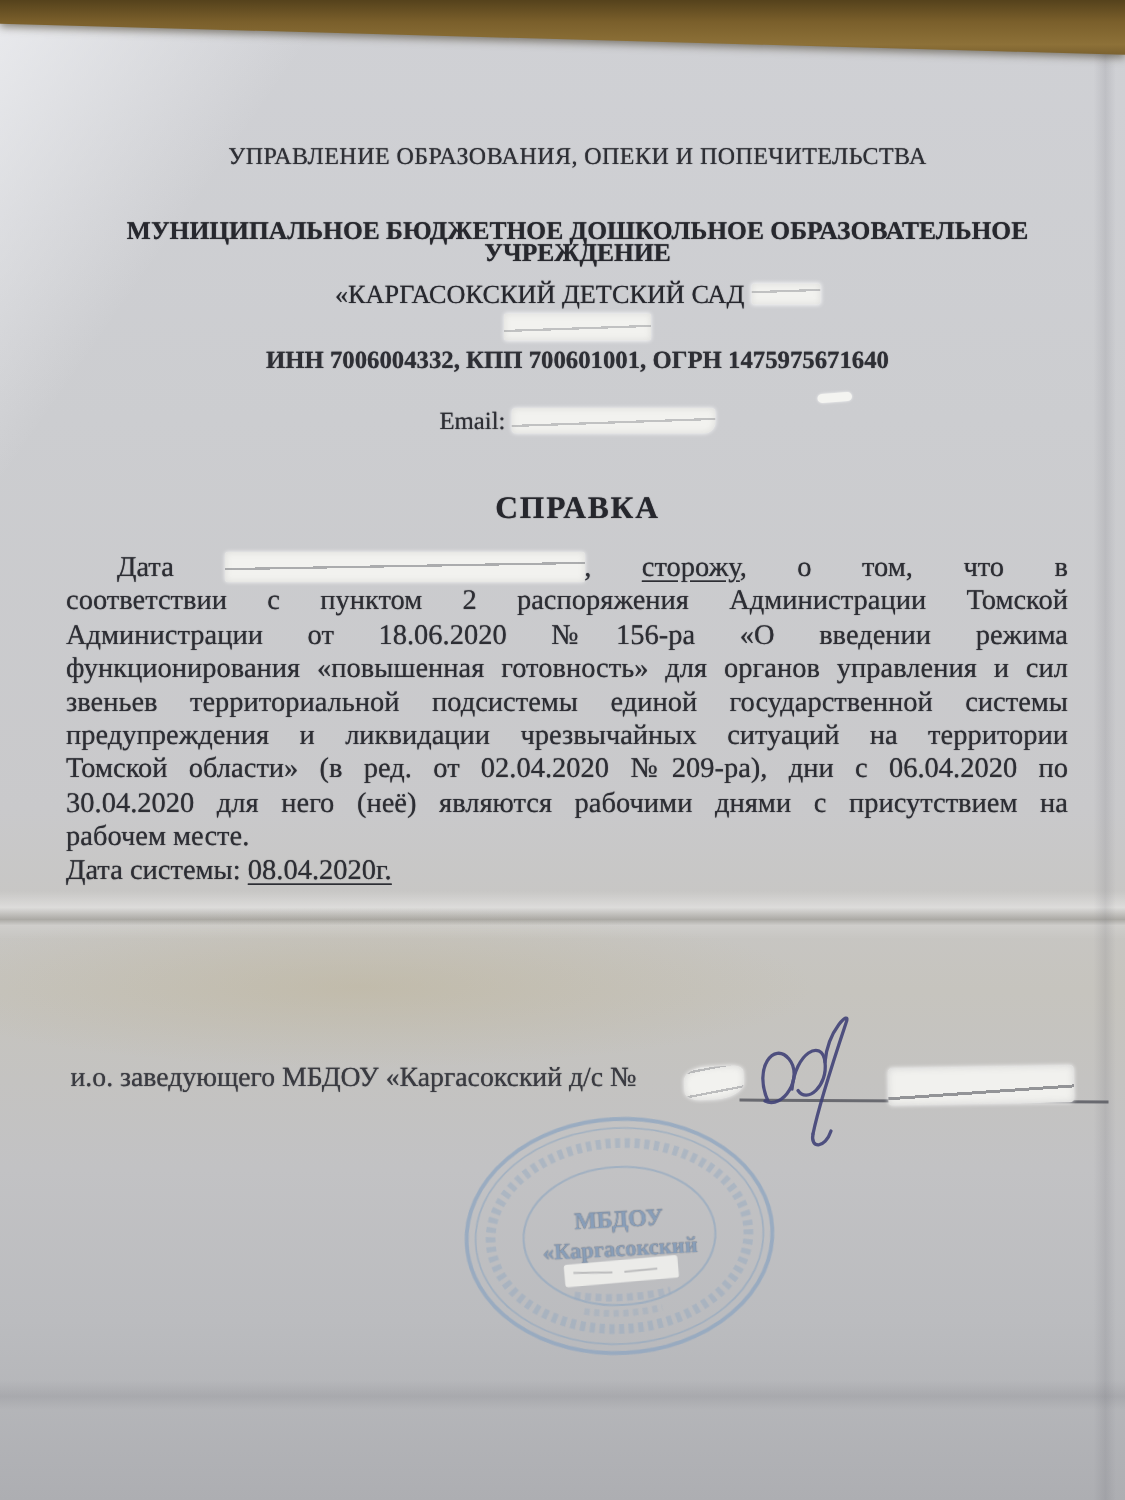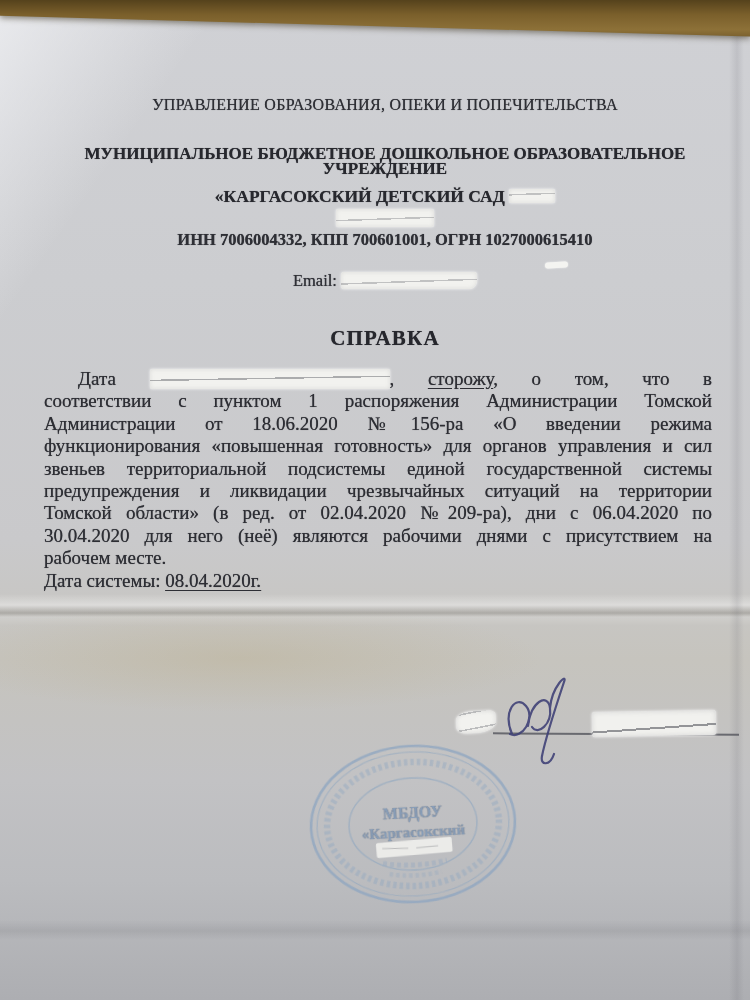--- a/index.html
+++ b/index.html
@@ -24,21 +24,21 @@
       linear-gradient(to bottom,#d0d1d5 0%,#cccdd0 28%,#c9c9cb 54%,#c6c4be 66%,#c2c2c4 78%,#bbbcbf 88%,#adaeb2 100%);}
 
   .content{position:absolute;inset:0;color:#2e2f35;}
   .soft{text-shadow:0 0 .7px rgba(46,47,53,.85);}
 
   
   .hline{position:absolute;left:45px;width:680px;text-align:center;white-space:nowrap;}
   .dept{top:96px;font-size:16px;letter-spacing:.3px;}
   .org1{top:144px;font-size:17px;font-weight:bold;color:#27282e;}
   .org2{top:159px;font-size:17px;font-weight:bold;color:#27282e;}
-  .sad {top:186px;font-size:17.5px;font-weight:bold;color:#27282e;}
+  .sad {top:186px;font-size:17.5px;font-weight:normal;color:#27282e;}
   .addr{top:209px;font-size:16px;font-weight:bold;}
   .inn {top:230px;font-size:16.5px;font-weight:bold;}
   .phone{top:250px;font-size:16.5px;}
   .email{top:271px;font-size:16.5px;}
   .title{top:326px;font-size:21px;font-weight:bold;letter-spacing:1.2px;color:#26272d;}
 
   
   .wo{display:inline-block;background:#f2f2ef;border-radius:2px;
       box-shadow:0 0 3px rgba(255,255,255,.9), inset 0 0 4px rgba(150,150,152,.25);
       background-image:repeating-linear-gradient(-2deg, rgba(0,0,0,0) 0 9px, rgba(112,114,120,.38) 9px 10.5px, rgba(0,0,0,0) 10.5px 23px);}
@@ -83,46 +83,47 @@
 
   <div class="paper"></div>
 
   <div class="content soft">
 
     <div class="hline dept">УПРАВЛЕНИЕ ОБРАЗОВАНИЯ, ОПЕКИ И ПОПЕЧИТЕЛЬСТВА</div>
     <div class="hline org1">МУНИЦИПАЛЬНОЕ БЮДЖЕТНОЕ ДОШКОЛЬНОЕ  ОБРАЗОВАТЕЛЬНОЕ</div>
     <div class="hline org2">УЧРЕЖДЕНИЕ</div>
     <div class="hline sad"><span>«КАРГАСОКСКИЙ  ДЕТСКИЙ САД</span> <span class="wo wo-sad"></span></div>
     <div class="hline addr"> <span class="wo wo-street"></span></div>
-    <div class="hline inn">ИНН 7006004332, КПП 700601001, ОГРН 1027000615410</div>
+    <div class="hline inn">ИНН 7006004332, КПП 700601001, ОГРН 1475975671640</div>
     <div class="hline email"><span>Email:</span> <span class="wo wo-email"></span></div>
     <div class="dash-mark"></div>
 
     <div class="hline title">СПРАВКА</div>
 
     <div class="bodytext">
       <div class="bline first">
         <span>Дата</span>
         <span class="wo wo-name"></span><span>,</span>
         <span class="ul">сторожу</span><span>, о том, что в</span>
       </div>
-      <div class="bline">соответствии с пунктом 1 распоряжения Администрации Томской</div>
+      <div class="bline">соответствии с пунктом 2 распоряжения Администрации Томской</div>
       <div class="bline">Администрации от 18.06.2020 №156-ра «О введении режима</div>
       <div class="bline">функционирования «повышенная готовность» для органов управления и сил</div>
       <div class="bline">звеньев территориальной подсистемы единой государственной системы</div>
       <div class="bline">предупреждения и ликвидации чрезвычайных ситуаций на территории</div>
       <div class="bline">Томской области» (в ред. от 02.04.2020 №209-ра), дни с 06.04.2020 по</div>
       <div class="bline">30.04.2020 для него (неё) являются рабочими днями с присутствием на</div>
       <div class="bline last">рабочем месте.</div>
       <div class="dateline">
         <span>Дата системы:</span>
         <span class="ul">08.04.2020г.</span>
       </div>
     </div>
 
+    <div class="sig-label">и.о. заведующего МБДОУ «Каргасокский д/с №</div>
     <div class="sig-wo-small"></div>
     <div class="sig-underline"></div>
     <svg class="sig-svg" width="88" height="98" viewBox="0 0 88 98">
       <g fill="none" stroke="#3e4076" stroke-width="2.2" stroke-linecap="round" opacity="0.88">
         <path d="M16,62 C6,40 20,22 30,34 C40,46 26,68 14,62"></path>
         <path d="M32,54 C34,30 52,20 54,36 C56,52 42,64 36,55"></path>
         <path d="M54,36 C56,14 72,0 68,10 C60,34 50,64 46,84"></path>
         <path d="M46,84 C44,94 54,94 58,82"></path>
       </g>
     </svg>

